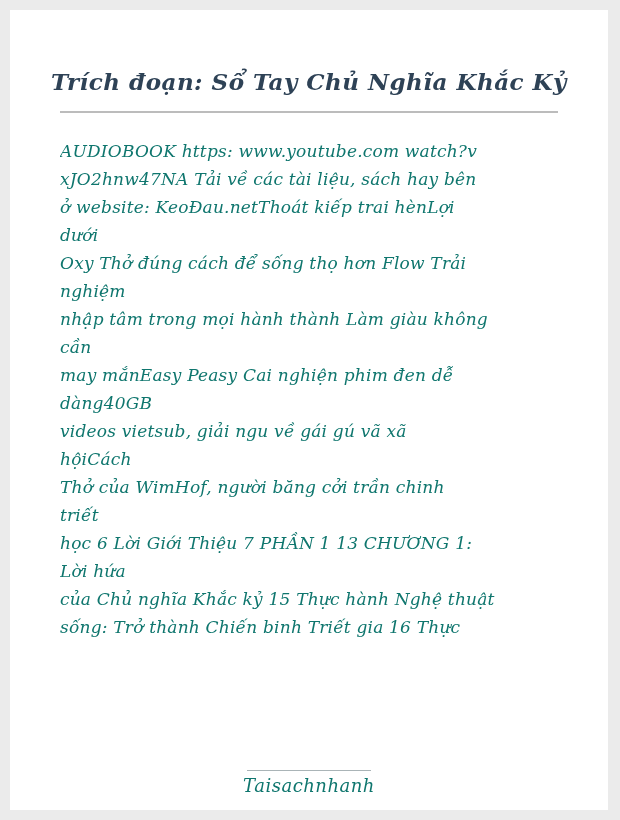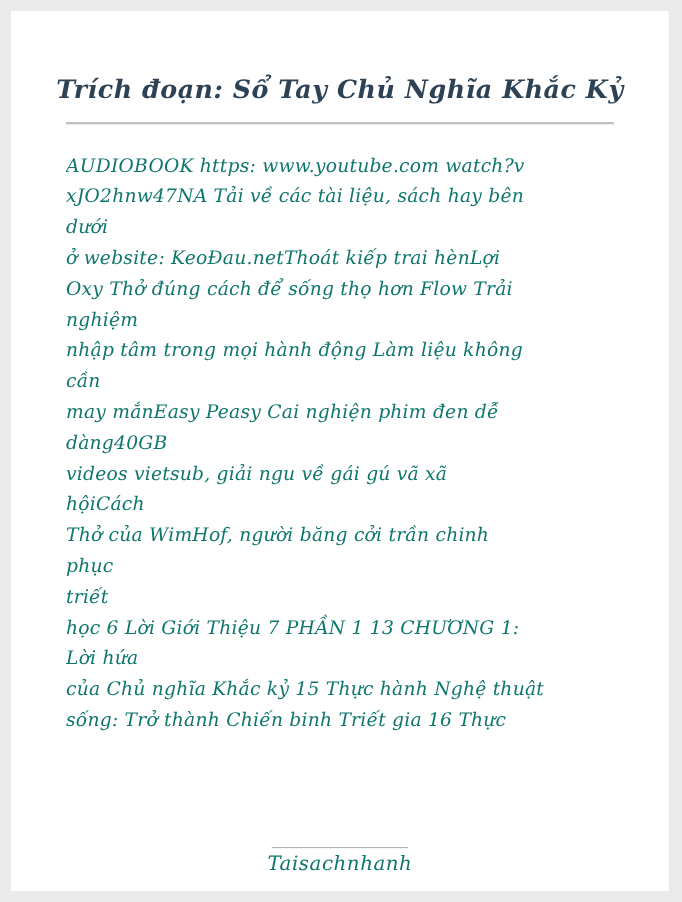--- a/index.html
+++ b/index.html
@@ -72,32 +72,31 @@
 
 <div class="page-card">
 
   <h1 class="doc-title">Trích đoạn: Sổ Tay Chủ Nghĩa Khắc Kỷ</h1>
 
   <hr class="title-divider">
 
   <div class="body-text">
     <div class="line">AUDIOBOOK https: www.youtube.com watch?v</div>
     <div class="line">xJO2hnw47NA Tải về các tài liệu, sách hay bên</div>
+    <div class="line">ở website: KeoĐau.netThoát kiếp trai hènLợi</div>
     <div class="line">dưới</div>
-    <div class="line">ở website: KeoĐau.netThoát kiếp trai hènLợi</div>
     <div class="line">Oxy Thở đúng cách để sống thọ hơn Flow Trải</div>
     <div class="line">nghiệm</div>
-    <div class="line">nhập tâm trong mọi hành động Làm liệu không</div>
+    <div class="line">nhập tâm trong mọi hành thành Làm giàu không</div>
     <div class="line">cần</div>
     <div class="line">may mắnEasy Peasy Cai nghiện phim đen dễ</div>
     <div class="line">dàng40GB</div>
     <div class="line">videos vietsub, giải ngu về gái gú vã xã</div>
     <div class="line">hộiCách</div>
     <div class="line">Thở của WimHof, người băng cởi trần chinh</div>
-    <div class="line">phục</div>
     <div class="line">triết</div>
     <div class="line">học 6 Lời Giới Thiệu 7 PHẦN 1 13 CHƯƠNG 1:</div>
     <div class="line">Lời hứa</div>
     <div class="line">của Chủ nghĩa Khắc kỷ 15 Thực hành Nghệ thuật</div>
     <div class="line">sống: Trở thành Chiến binh Triết gia 16 Thực</div>
   </div>
 
   <div class="footer">
     <hr class="footer-divider">
     <div class="footer-brand">Taisachnhanh</div>

